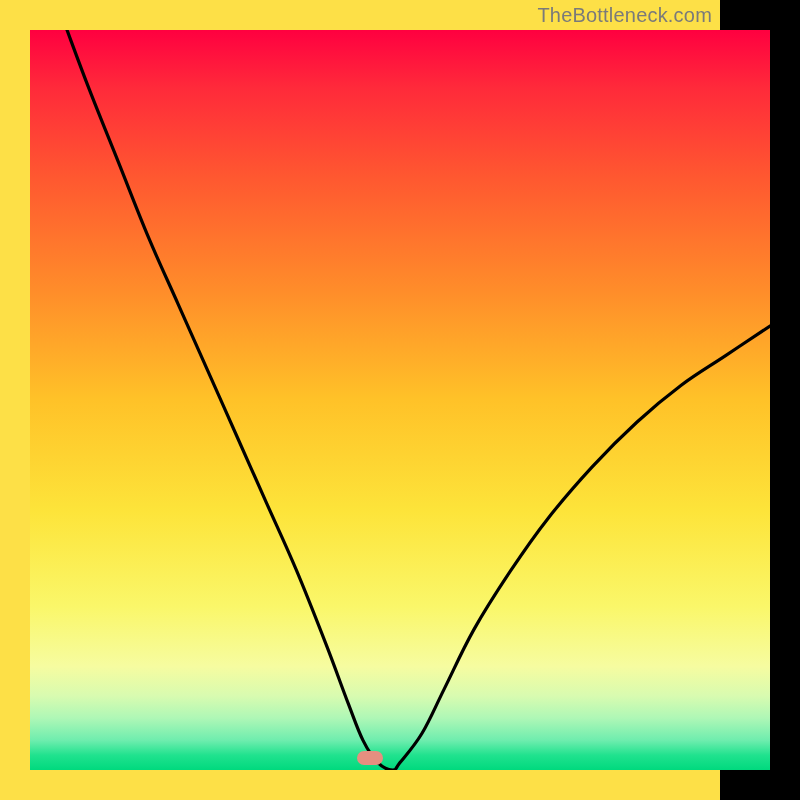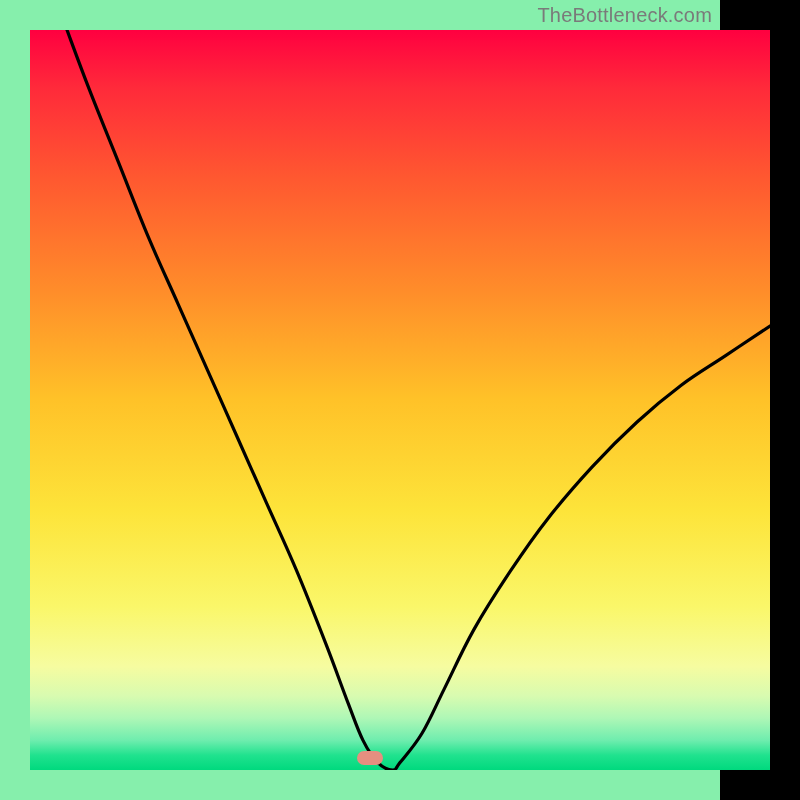--- a/index.html
+++ b/index.html
@@ -8,21 +8,21 @@
     width: 800px;
     height: 800px;
     background: #000;
     overflow: hidden;
     font-family: Arial, Helvetica, sans-serif;
   }
   .frame {
     position: relative;
     width: 720px;
     height: 800px;
-    background: #86efac;
+    background: #fde047;
   }
   .plot-area {
     position: absolute;
     left: 30px;
     top: 30px;
     width: 740px;
     height: 740px;
     overflow: hidden;
   }
   .gradient {

